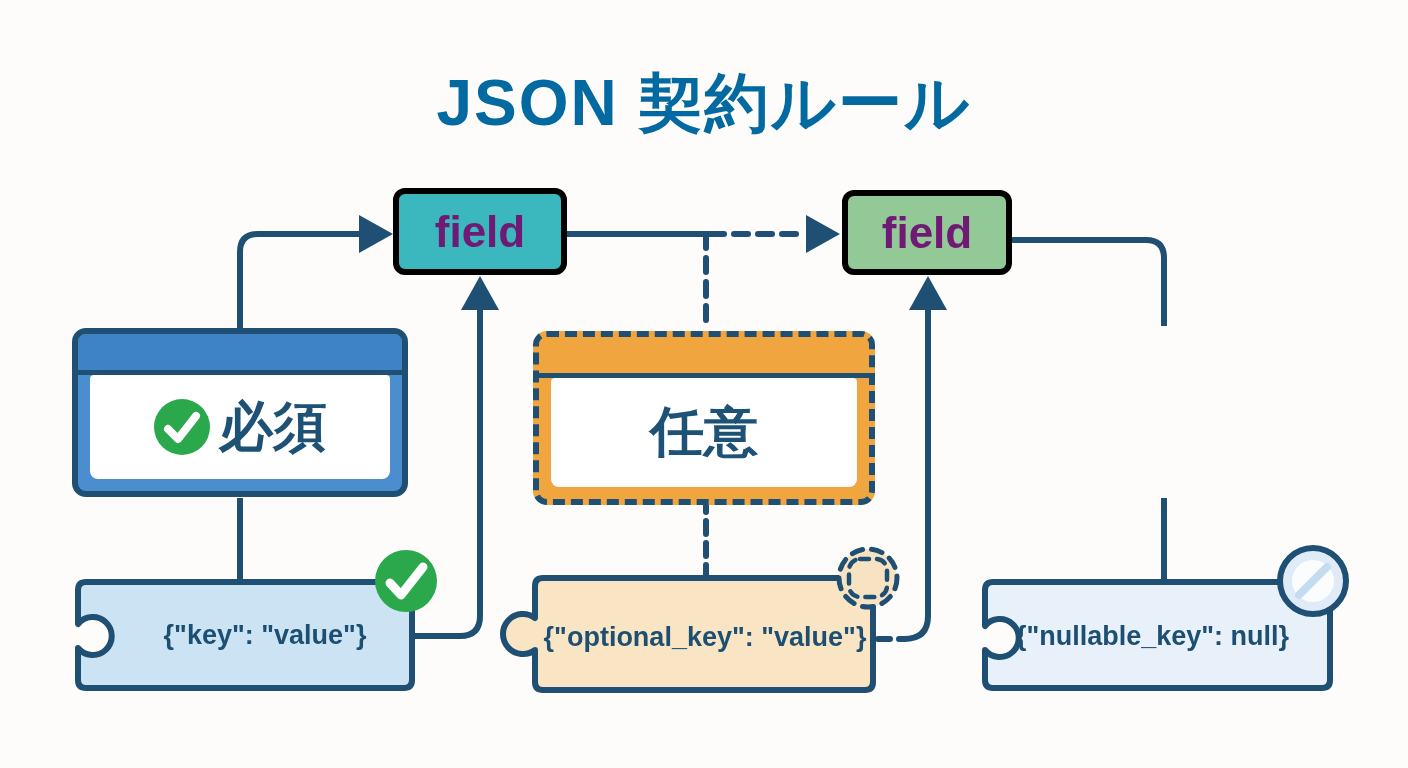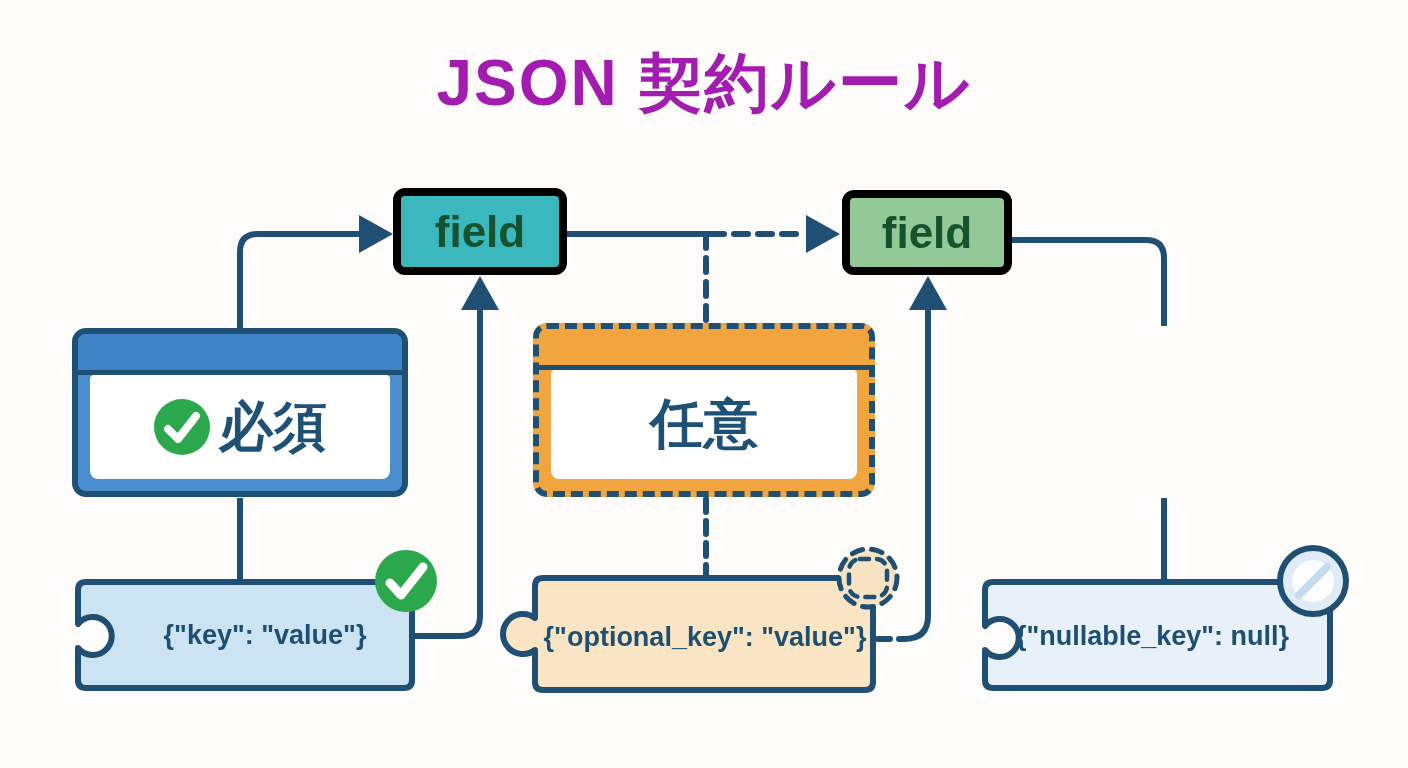--- a/index.html
+++ b/index.html
@@ -8,54 +8,54 @@
     background:#ffffff;
   }
   .stage {
     position:relative;
     width:1408px; height:768px;
     background:#fdfcfa;
     overflow:hidden;
   }
   .title {
     position:absolute;
-    left:0; top:40px; width:100%;
+    left:0; top:60px; width:100%;
     text-align:center;
     font-size:64px; font-weight:700;
-    color:#a21caf;
+    color:#0369a1;
     letter-spacing:2px;
   }
   .svg-layer { position:absolute; left:0; top:0; }
 
   
   .field-box {
     position:absolute;
-    border:8px solid #000000;
+    border:6px solid #000000;
     border-radius:12px;
     display:flex; align-items:center; justify-content:center;
-    font-size:44px; font-weight:700; color:#14532d;
+    font-size:44px; font-weight:700; color:#701a75;
     box-sizing:border-box;
   }
   .field-left  { left:393px; top:188px; width:174px; height:87px; background:#3ab8be; }
   .field-right { left:842px; top:190px; width:170px; height:85px; background:#93c897; }
 
   
   .card {
     position:absolute;
     border:6px solid #1f4f72;
     border-radius:14px;
     box-sizing:border-box;
   }
   .card-required {
     left:72px; top:328px; width:336px; height:169px;
     background:#4a8ed0;
   }
   .card-required .card-header { background:#3d83c5; }
   .card-optional {
-    left:533px; top:323px; width:342px; height:174px;
+    left:533px; top:331px; width:342px; height:174px;
     background:#f0a53f;
     border-style:dashed;
   }
   .card-optional .card-header { background:#f0a53f; }
   .card-nullable {
     left:977px; top:328px; width:360px; height:169px;
     background:#a9cae9;
   }
   .card-nullable .card-header { background:#a2c5e7; }
 

